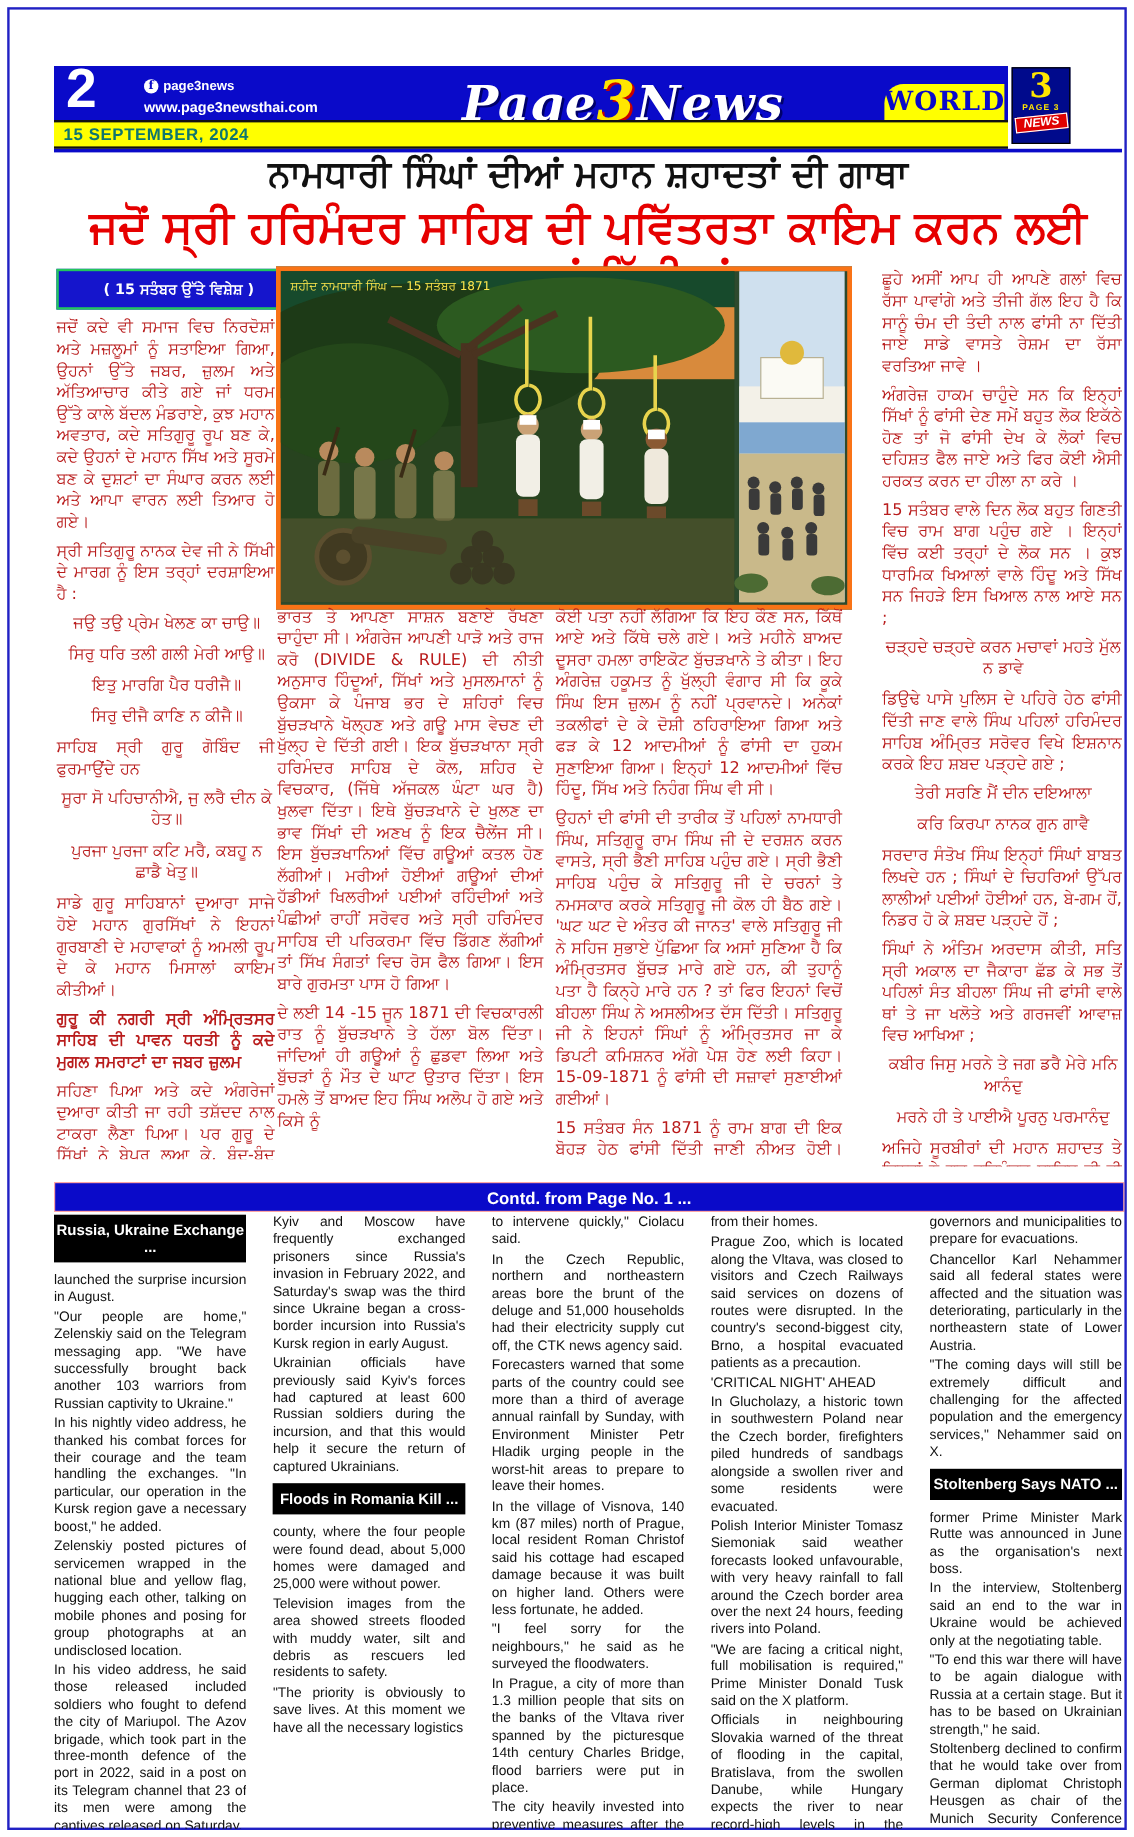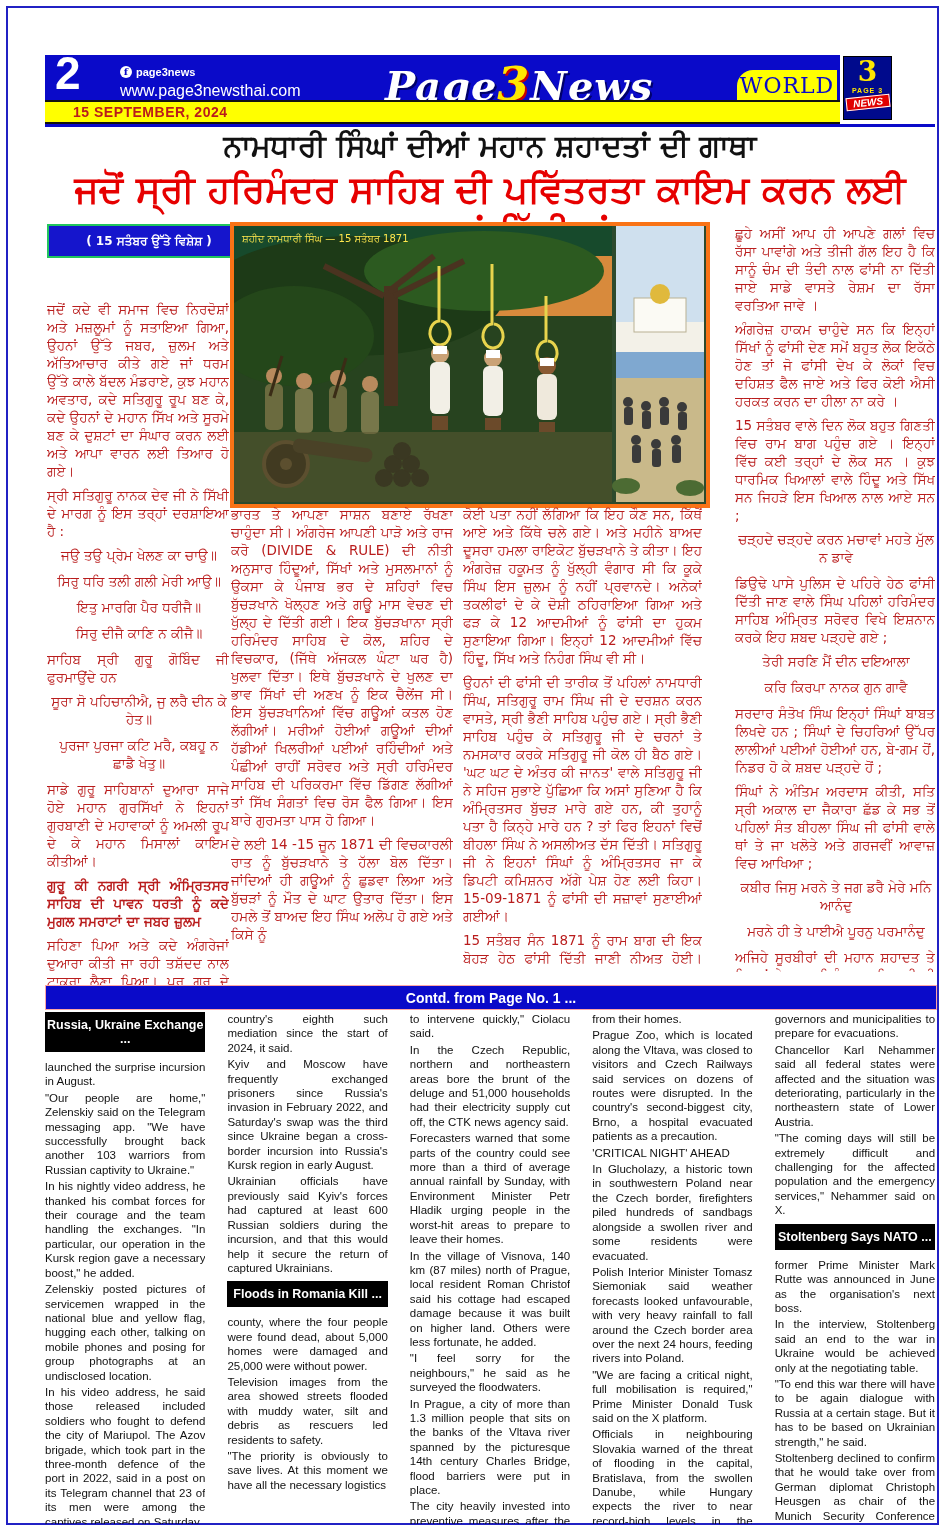--- a/index.html
+++ b/index.html
@@ -6,50 +6,50 @@
   .page{position:relative;width:945px;height:1531px;background:#fff;margin:0 auto;
         font-family:"Liberation Sans",sans-serif;overflow:hidden;}
   .frame{position:absolute;left:6px;top:6px;right:6px;bottom:6px;border:2px solid #2121c4;pointer-events:none;}
 
   
   .topbar{position:absolute;left:45px;top:55px;width:795px;height:45px;background:#0a0ac9;}
   .pagenum{position:absolute;left:55px;top:50px;color:#fff;font-size:46px;font-weight:bold;line-height:1;}
   .social{position:absolute;left:120px;top:66px;color:#fff;font-size:11px;font-weight:bold;display:flex;align-items:center;gap:4px;}
   .fb{display:inline-block;width:12px;height:12px;border-radius:50%;background:#fff;color:#0a0ac9;
       font-size:10px;font-weight:bold;text-align:center;line-height:12px;font-family:"DejaVu Serif",serif;}
-  .website{position:absolute;left:120px;top:82px;color:#fff;font-size:16px;font-weight:normal;}
+  .website{position:absolute;left:120px;top:82px;color:#fff;font-size:12px;font-weight:bold;}
   .masthead{position:absolute;left:385px;top:57px;color:#fff;font-size:40px;font-weight:bold;font-style:italic;
             font-family:"DejaVu Serif",serif;letter-spacing:1px;text-shadow:2px 2px 0 #00006a;white-space:nowrap;}
   .masthead .num3{color:#ffe600;font-size:46px;text-shadow:2px 2px 0 #c80000;}
   .worldbox{position:absolute;left:737px;top:70px;width:100px;height:30px;background:#ffff00;
             border-radius:16px 0 0 0;display:flex;align-items:center;justify-content:center;}
-  .worldbox span{color:#0a0ac9;font-weight:normal;font-size:22px;letter-spacing:1px;font-family:"DejaVu Serif",serif;}
+  .worldbox span{color:#0a0ac9;font-weight:bold;font-size:22px;letter-spacing:1px;font-family:"DejaVu Serif",serif;}
   .logo{position:absolute;left:843px;top:56px;width:47px;height:62px;background:#000a8c;border:1px solid #000;
         display:flex;flex-direction:column;align-items:center;}
   .logo .n3{color:#ffe600;font-size:28px;font-weight:bold;line-height:30px;font-family:"DejaVu Serif",serif;}
   .logo .pg{color:#ffe600;font-size:7px;font-weight:bold;letter-spacing:1px;}
   .logo .ribbon{margin-top:2px;background:#e00000;color:#fff;font-size:10px;font-weight:bold;font-style:italic;
         padding:0 6px;transform:rotate(-6deg);border:1px solid #fff;}
   .datebar{position:absolute;left:45px;top:100px;width:795px;height:20px;background:#ffff00;
            border-top:2px solid #111;border-bottom:2px solid #111;display:flex;align-items:center;}
-  .datebar span{color:#b91c1c;font-weight:bold;font-size:14px;padding-left:28px;letter-spacing:.5px;}
+  .datebar span{color:#0f766e;font-weight:bold;font-size:14px;padding-left:8px;letter-spacing:.5px;}
   .rule-blue{position:absolute;left:45px;top:124px;width:890px;height:3px;background:#0a0ac9;}
 
   
   .pa{font-family:"DejaVu Sans",sans-serif;}
   .headline-black{position:absolute;left:45px;top:128px;width:890px;text-align:center;
       font-size:30px;font-weight:bold;color:#111;}
   .headline-red{position:absolute;left:45px;top:168px;width:890px;text-align:center;
       font-size:37px;font-weight:bold;color:#e60000;}
   .kicker{position:absolute;left:47px;top:224px;width:200px;height:30px;background:#1515cc;border:2px solid #22c55e;
       color:#fff;font-size:12px;font-weight:bold;display:flex;align-items:center;justify-content:center;}
 
   
   .pcol{position:absolute;font-size:13.5px;line-height:18px;color:#b91c1c;text-align:justify;overflow:hidden;}
-  #pcol1{left:47px;top:264px;width:182px;height:702px;margin-top:36px;}
+  #pcol1{left:47px;top:264px;width:182px;height:702px;}
   #pcol2{left:231px;top:505px;width:222px;height:462px;}
   #pcol3{left:463px;top:505px;width:239px;height:462px;}
   #pcol4{left:735px;top:224px;width:200px;height:748px;}
   .pcol p{margin:0 0 6px 0;}
   .pcol .verse{text-align:center;margin:0 0 8px 2px;}
   .pcol .p-bold{font-weight:bold;}
 
   
   .artimg{position:absolute;left:230px;top:222px;width:472px;height:278px;border:4px solid #f97316;background:#2d4a2d;}
   .artimg svg{display:block;}
@@ -230,21 +230,20 @@
   <div class="ecols">
       <div class="ecol">
         <div class="sec-header first">Russia, Ukraine Exchange ...</div>
         <p class="para">launched the surprise incursion in August.</p>
         <p class="para">"Our people are home," Zelenskiy said on the Telegram messaging app. "We have successfully brought back another 103 warriors from Russian captivity to Ukraine."</p>
         <p class="para">In his nightly video address, he thanked his combat forces for their courage and the team handling the exchanges. "In particular, our operation in the Kursk region gave a necessary boost," he added.</p>
         <p class="para">Zelenskiy posted pictures of servicemen wrapped in the national blue and yellow flag, hugging each other, talking on mobile phones and posing for group photographs at an undisclosed location.</p>
         <p class="para">In his video address, he said those released included soldiers who fought to defend the city of Mariupol. The Azov brigade, which took part in the three-month defence of the port in 2022, said in a post on its Telegram channel that 23 of its men were among the captives released on Saturday.</p>
       </div>
       <div class="ecol">
-        <p class="para">country's eighth such mediation since the start of 2024, it said.</p>
         <p class="para">Kyiv and Moscow have frequently exchanged prisoners since Russia's invasion in February 2022, and Saturday's swap was the third since Ukraine began a cross-border incursion into Russia's Kursk region in early August.</p>
         <p class="para">Ukrainian officials have previously said Kyiv's forces had captured at least 600 Russian soldiers during the incursion, and that this would help it secure the return of captured Ukrainians.</p>
         <div class="sec-header">Floods in Romania Kill ...</div>
         <p class="para">county, where the four people were found dead, about 5,000 homes were damaged and 25,000 were without power.</p>
         <p class="para">Television images from the area showed streets flooded with muddy water, silt and debris as rescuers led residents to safety.</p>
         <p class="para">"The priority is obviously to save lives. At this moment we have all the necessary logistics</p>
       </div>
       <div class="ecol">
         <p class="para">to intervene quickly," Ciolacu said.</p>
         <p class="para">In the Czech Republic, northern and northeastern areas bore the brunt of the deluge and 51,000 households had their electricity supply cut off, the CTK news agency said.</p>

